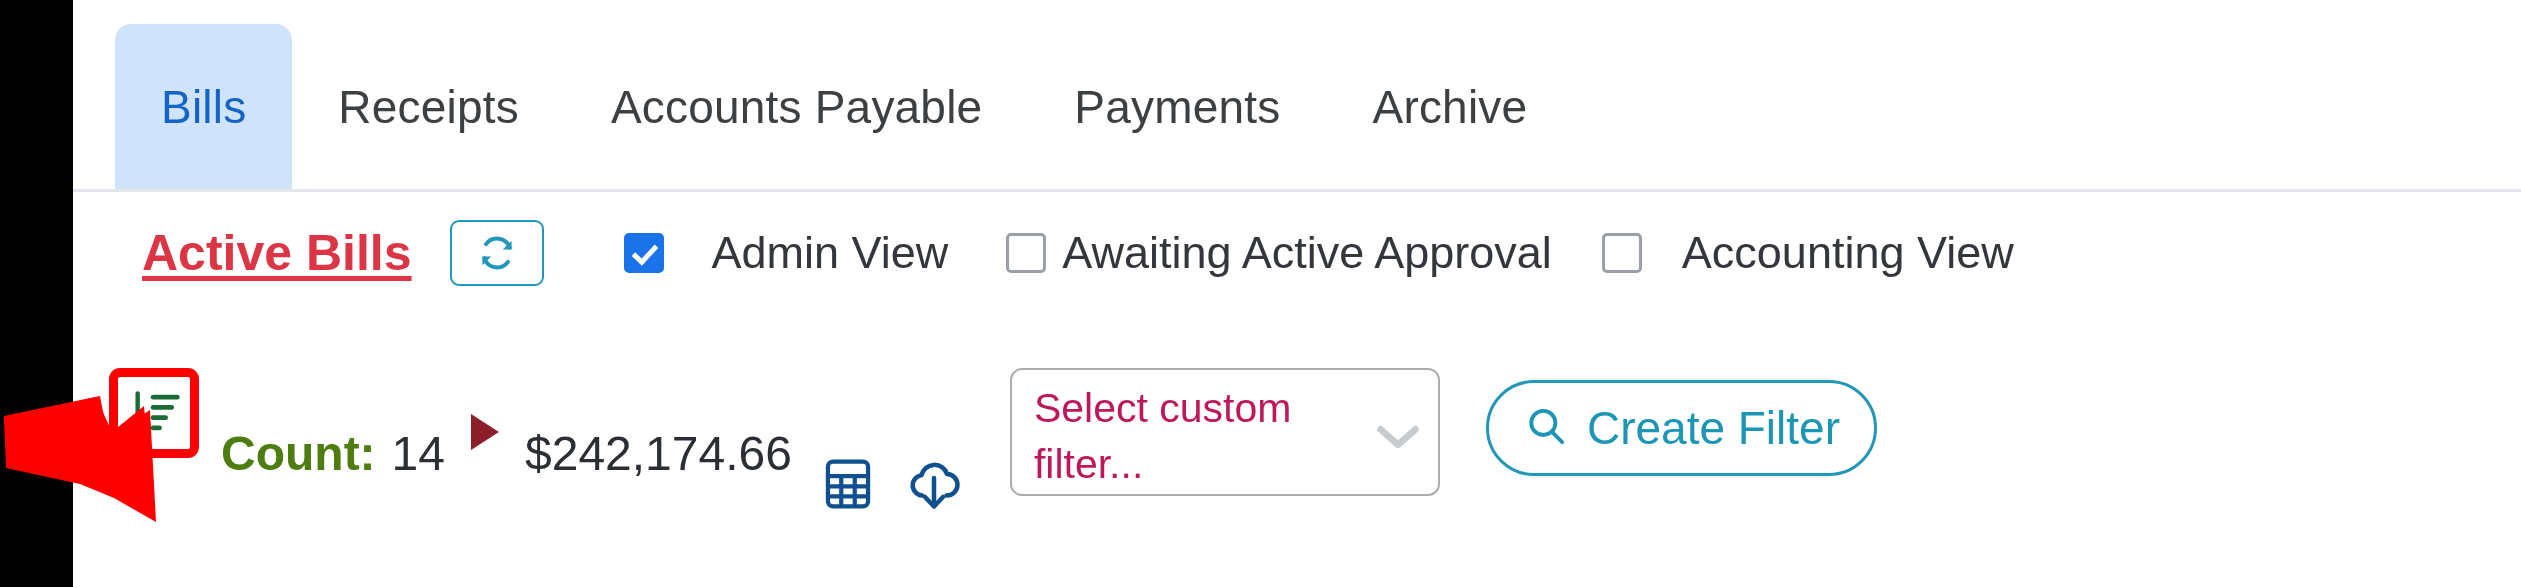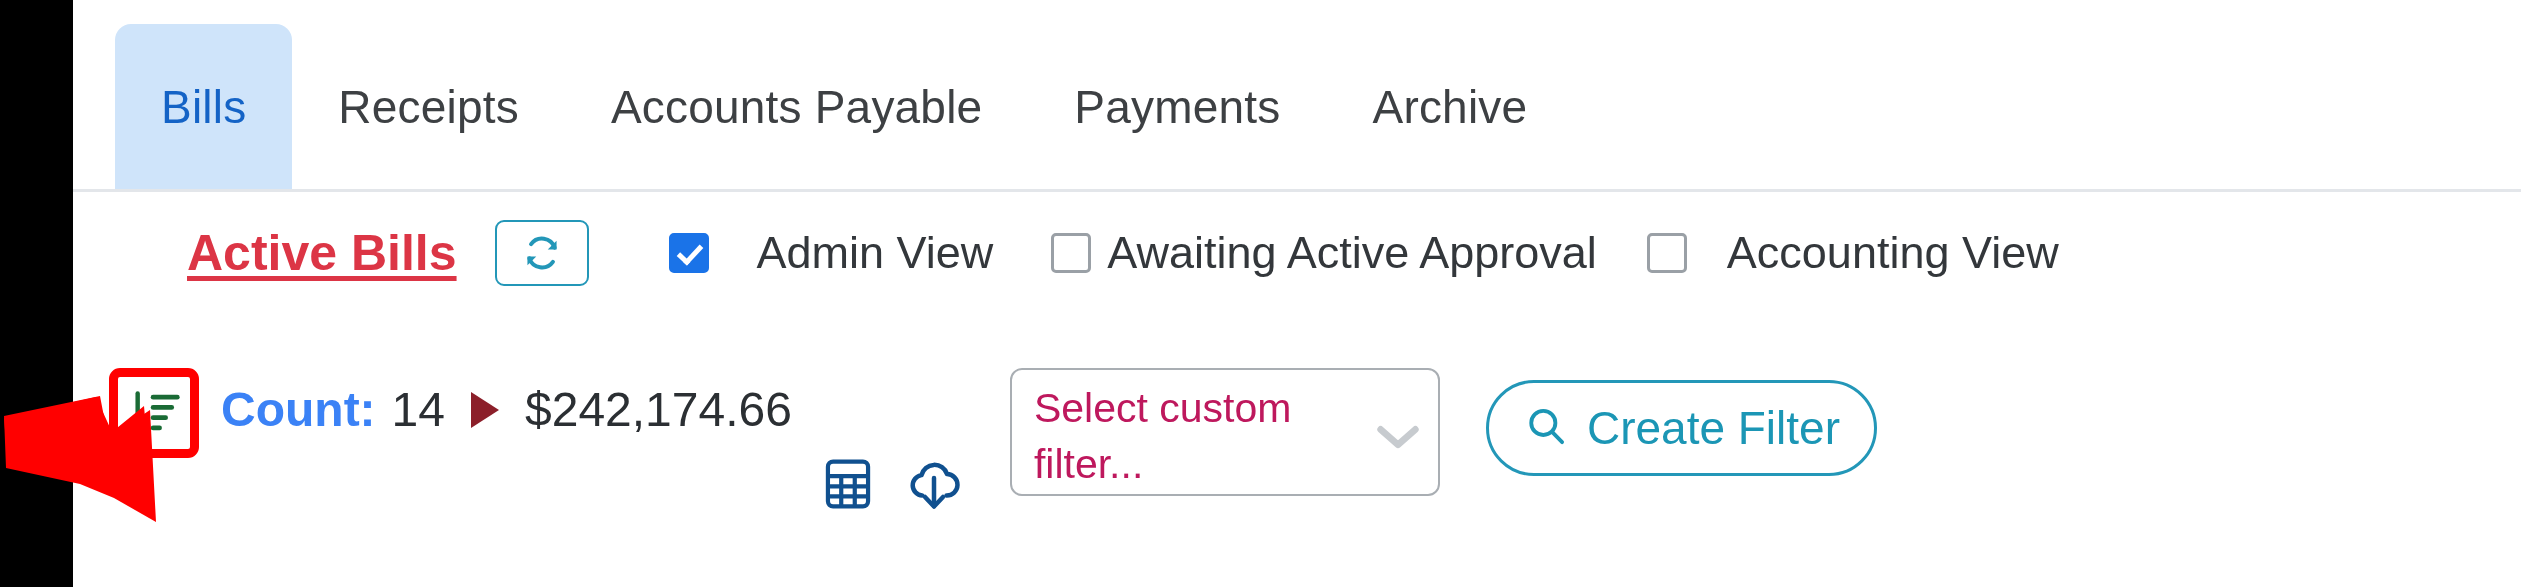--- a/index.html
+++ b/index.html
@@ -70,21 +70,21 @@
 
   
   .header-row {
     position: absolute;
     left: 73px;
     top: 186px;
     right: 0;
     height: 134px;
     display: flex;
     align-items: center;
-    padding-left: 114px;
+    padding-left: 69px;
   }
   .page-title {
     font-size: 50px;
     font-weight: bold;
     color: #dc3545;
     text-decoration: underline;
     text-decoration-thickness: 5px;
     text-underline-offset: 6px;
     white-space: nowrap;
     cursor: pointer;
@@ -181,26 +181,27 @@
   .count-block {
     display: flex;
     align-items: baseline;
     margin-left: 22px;
     white-space: nowrap;
     padding-top: 14px;
   }
   .count-label {
     font-size: 48px;
     font-weight: bold;
-    color: #3b82f6;
+    color: #4d7c0f;
   }
   .count-value {
     font-size: 48px;
     color: #2b2f33;
     margin-left: 16px;
+    margin-top: 44px;
   }
   .tri {
     width: 0; height: 0;
     border-top: 18px solid transparent;
     border-bottom: 18px solid transparent;
     border-left: 28px solid #8c1f2a;
     margin-left: 26px;
     align-self: center;
     flex: none;
     cursor: pointer;

